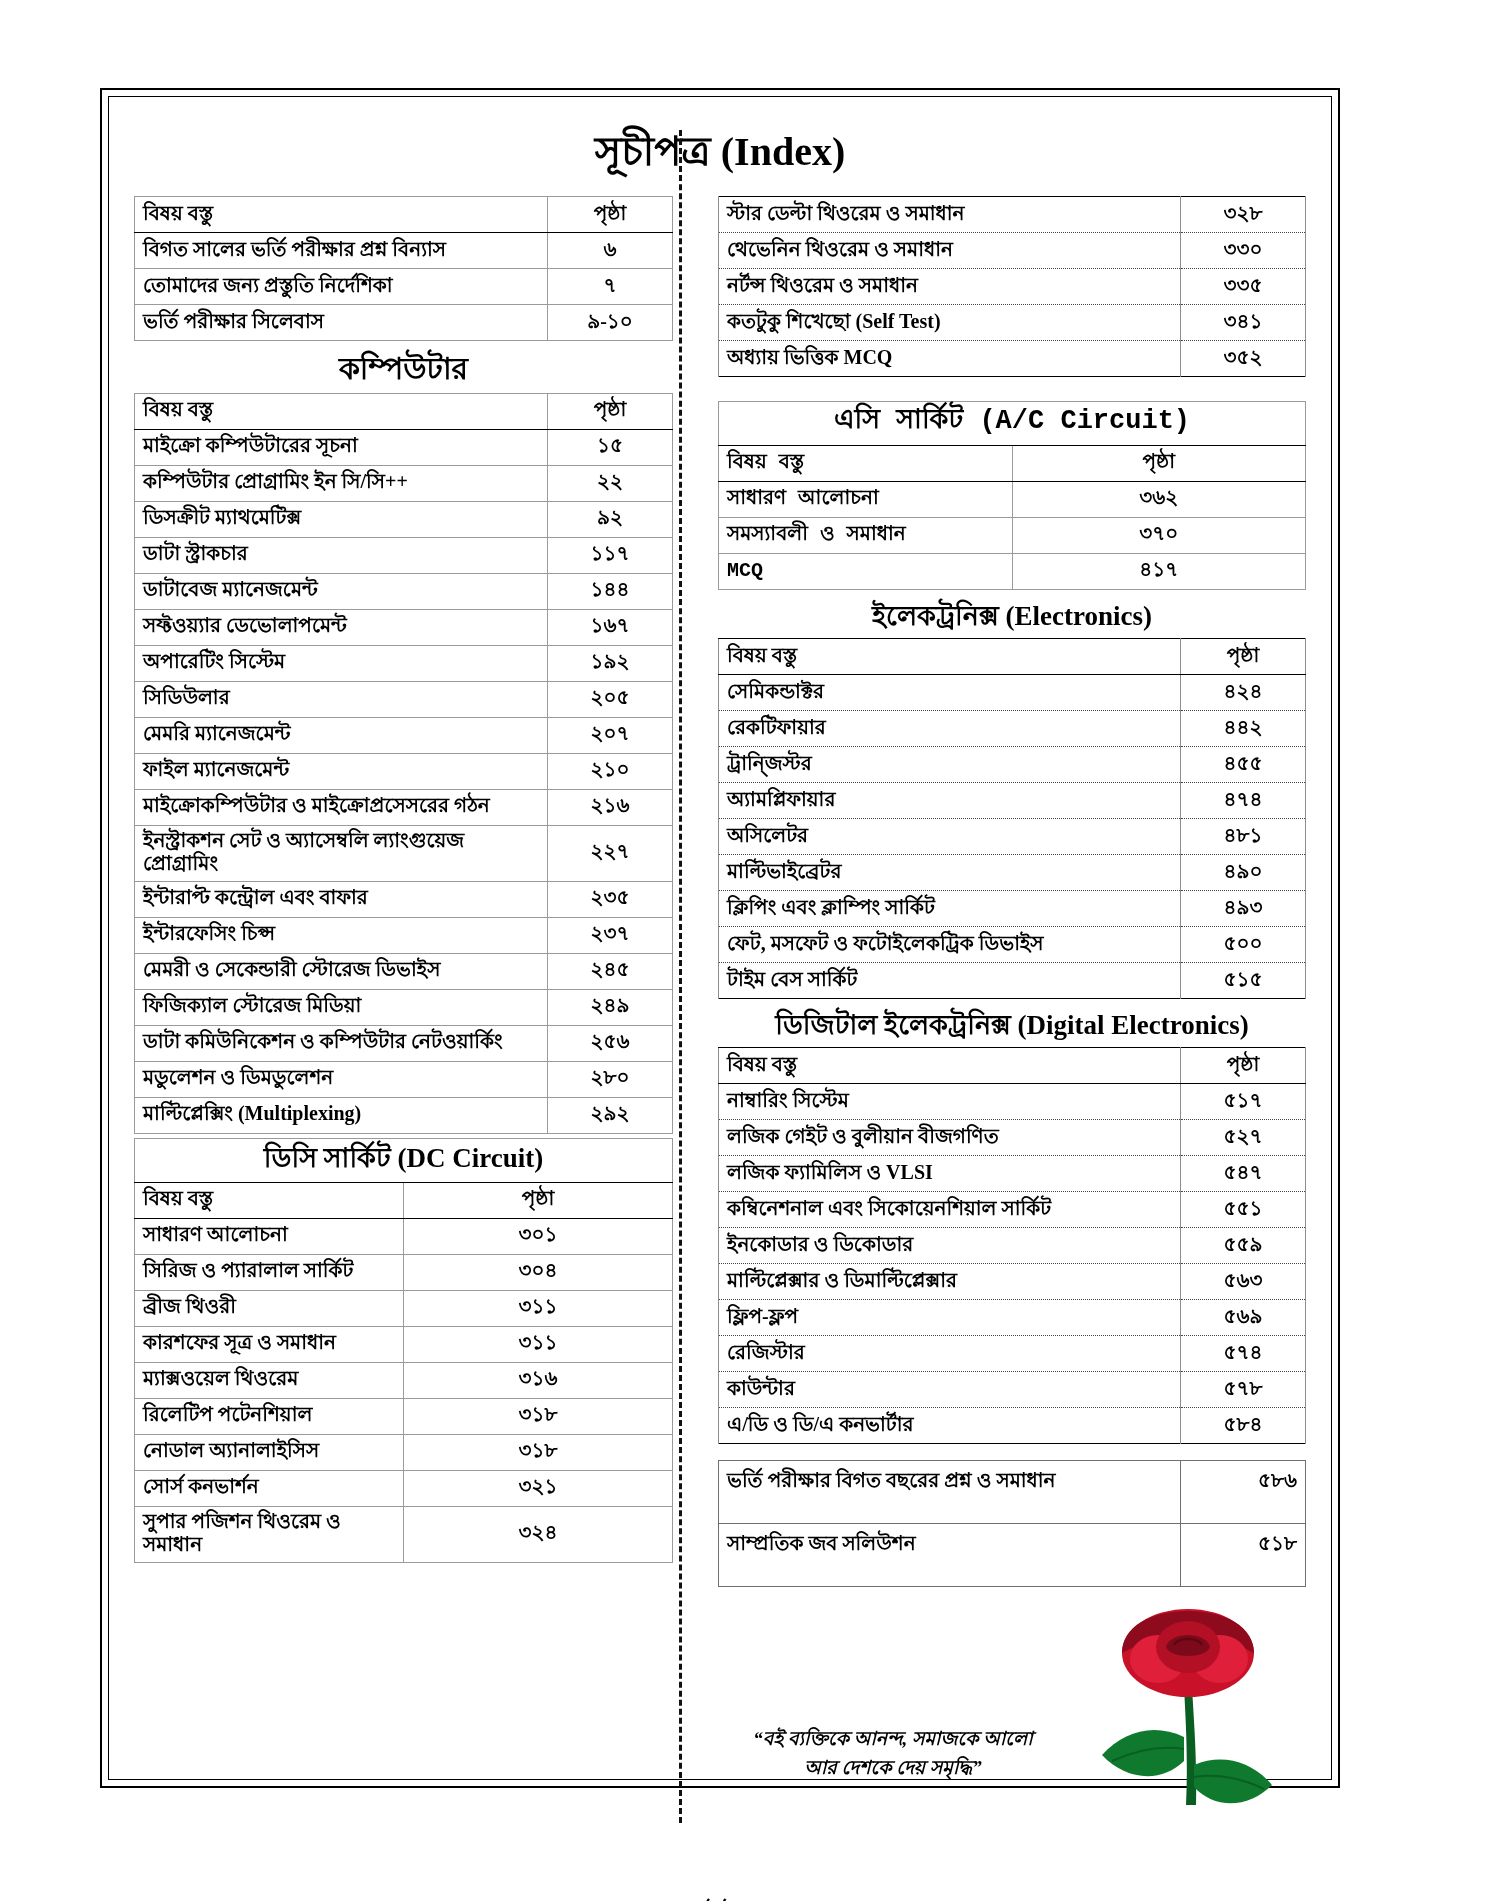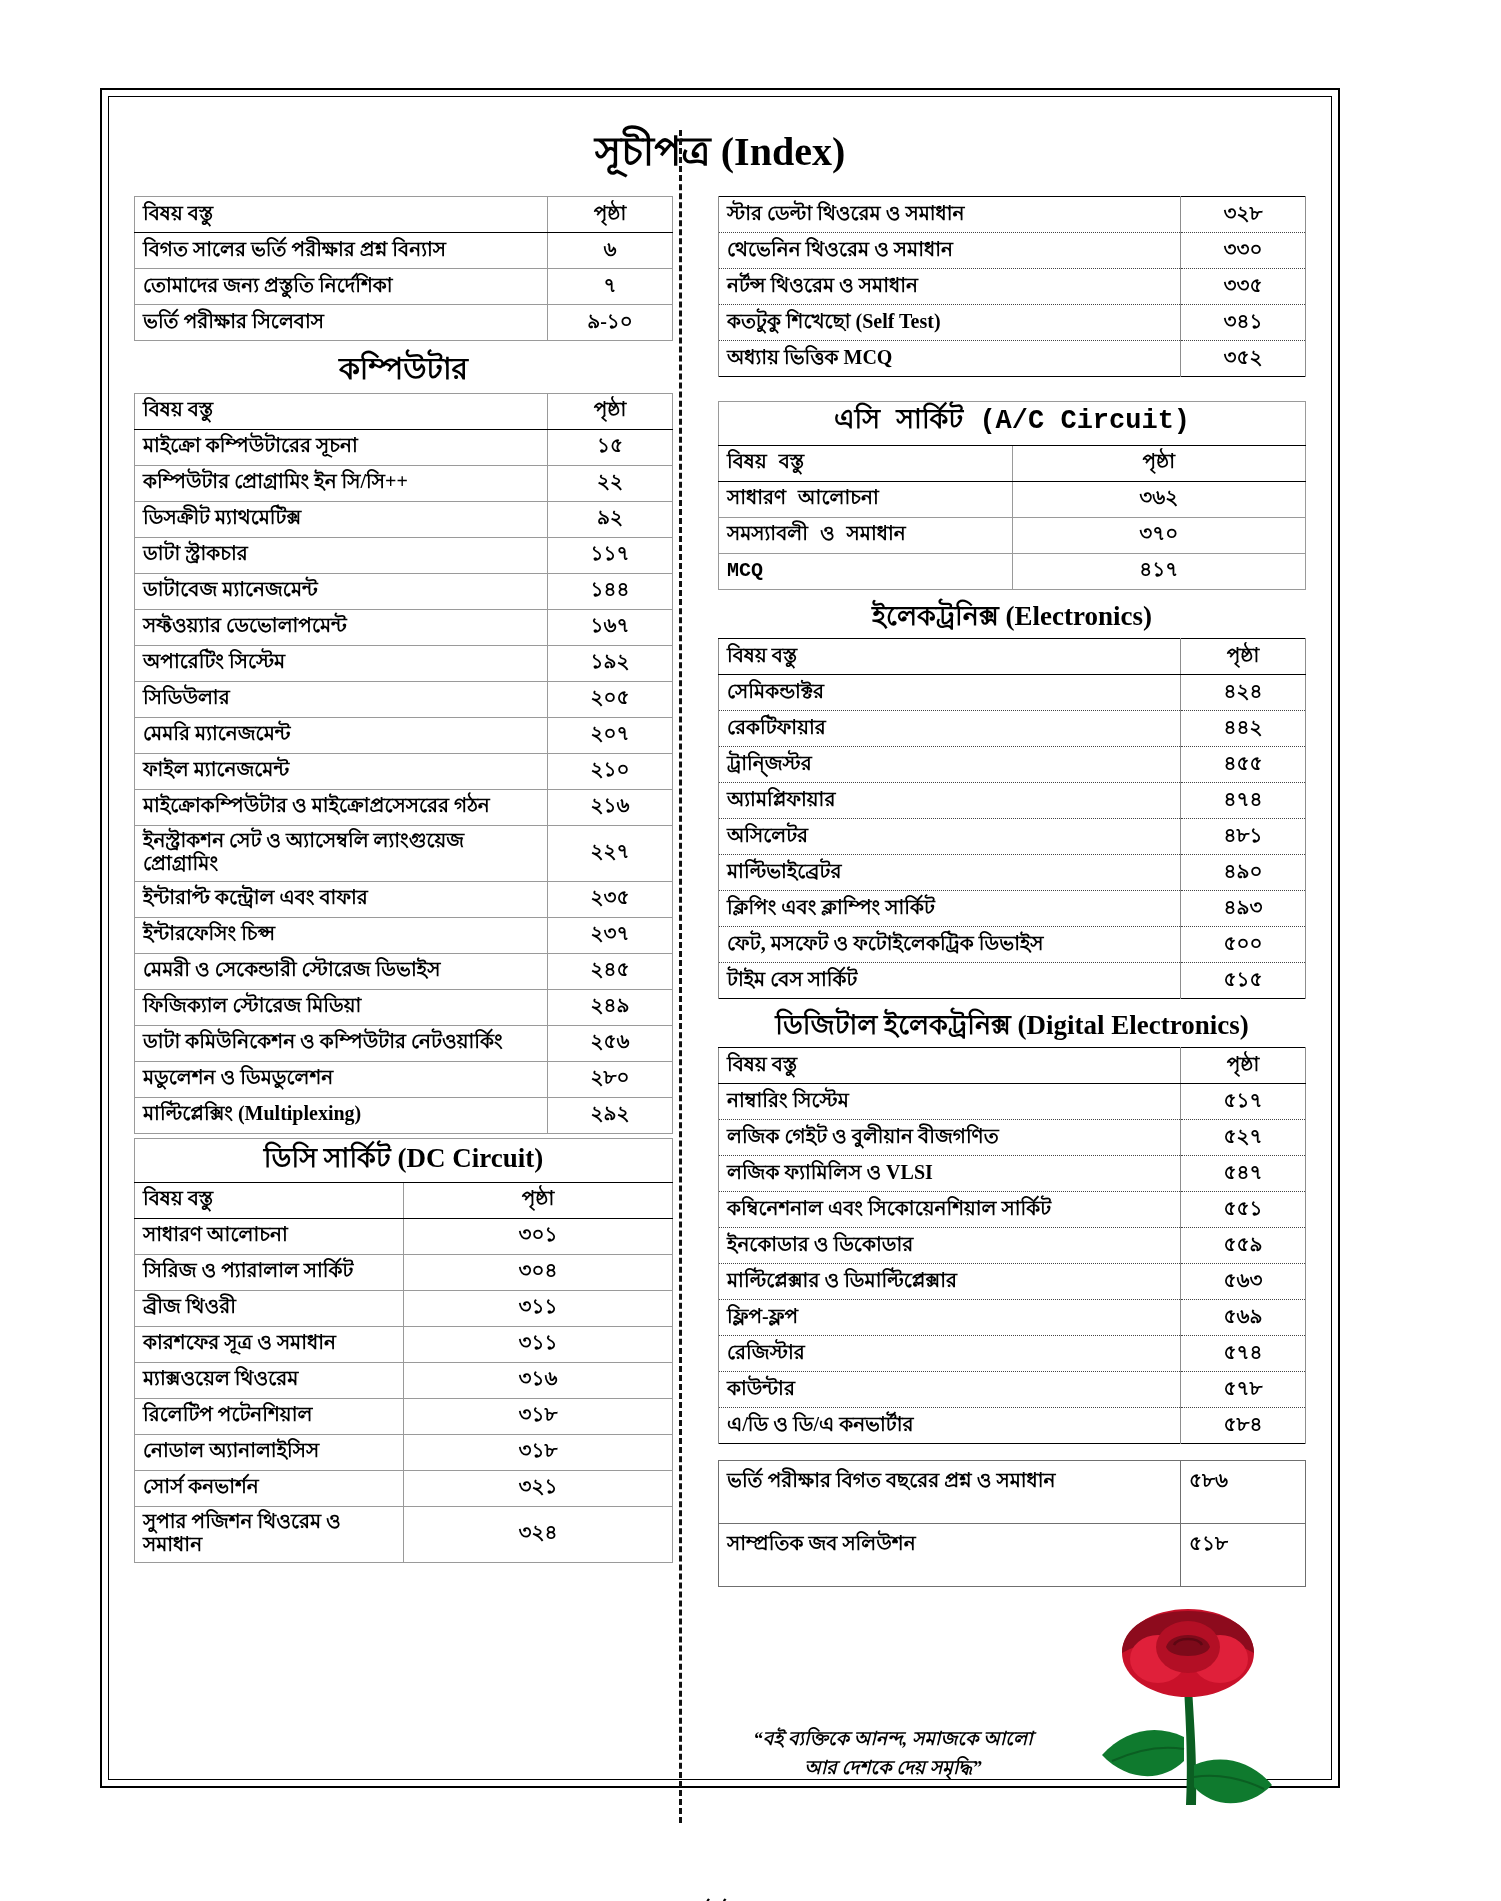--- a/index.html
+++ b/index.html
@@ -102,21 +102,21 @@
 
   .single-row-table{
     border-collapse:collapse;width:100%;border:1.5px solid #000;table-layout:fixed;
     margin-top:16px;
   }
   .single-row-table td{
     border:1px solid #6f6f6f;
     font-size:20px;font-weight:bold;
     padding:4px 8px 25px 8px;
   }
-  .single-row-table td.page{text-align:left;width:108px;border-left:1.5px solid #000;}
+  .single-row-table td.page{text-align:right;width:108px;border-left:1.5px solid #000;}
 
   .quote-zone{
     position:relative;
     margin-top:26px;
     height:210px;
     font-style:italic;
   }
   .quote{
     position:absolute;
     left:10px;top:112px;

